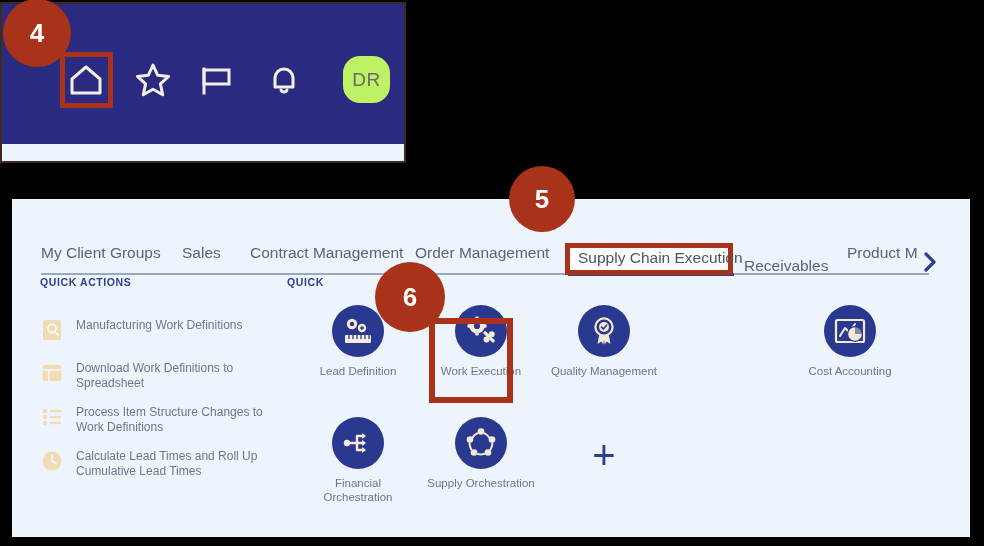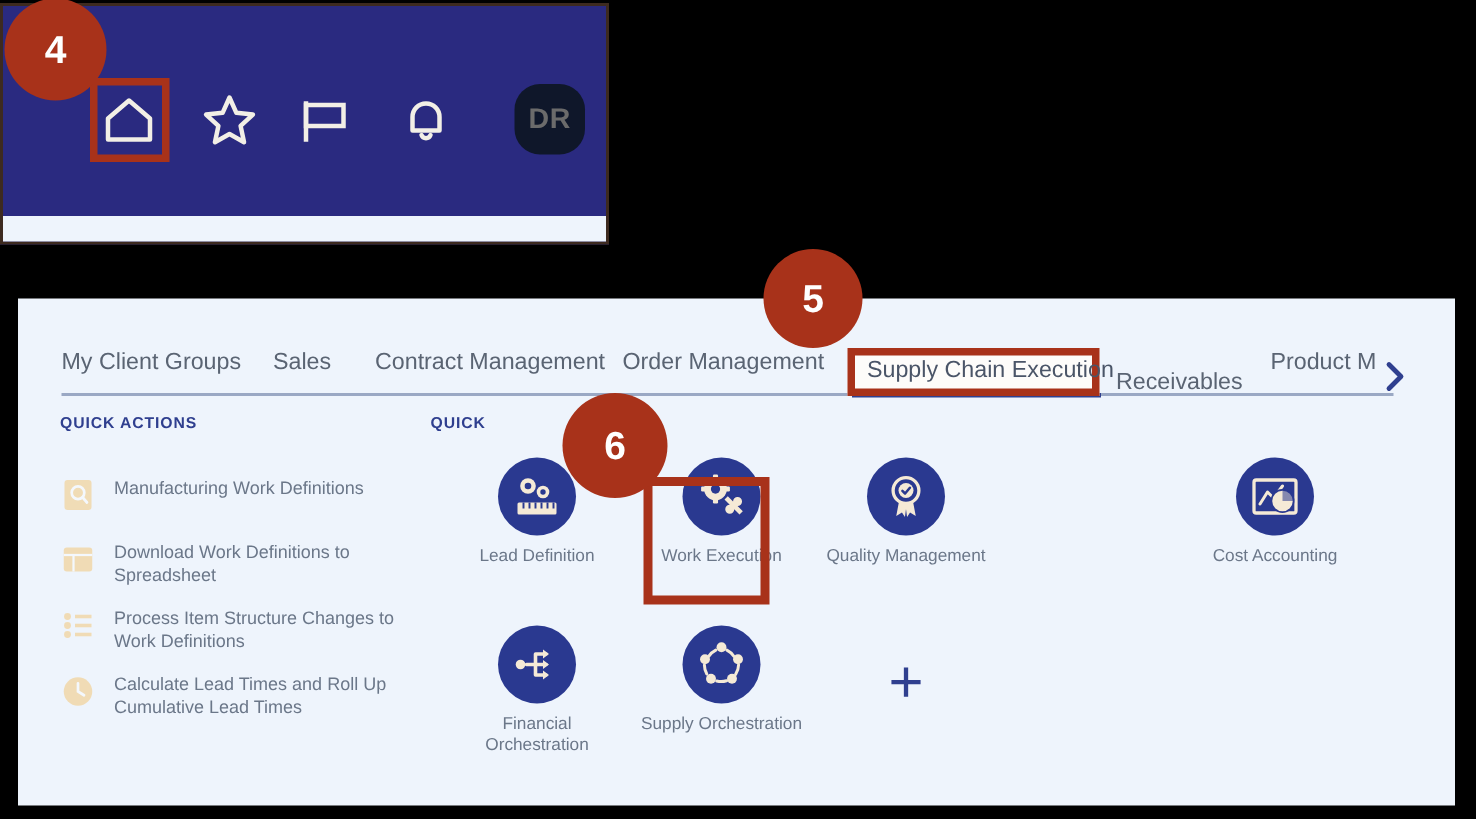--- a/index.html
+++ b/index.html
@@ -66,48 +66,47 @@
     border: 5px solid #a8321a;
     box-sizing: border-box;
   }
 
   #avatar {
     position: absolute;
     left: 341px;
     top: 52px;
     width: 47px;
     height: 47px;
-    background: #0f172a;
+    background: #bef264;
     border-radius: 17px;
     display: flex;
     align-items: center;
     justify-content: center;
     font-size: 19px;
     color: #6b6b6b;
     font-family: "Liberation Sans", sans-serif;
     letter-spacing: 0.5px;
-    font-weight: bold;
   }
 
   
   #main-panel {
     position: absolute;
     left: 12px;
     top: 199px;
     width: 958px;
     height: 338px;
     background: #eef4fc;
     overflow: hidden;
   }
 
   
   #tab-bar {
     position: absolute;
     left: 0;
-    top: 17px;
+    top: 28px;
     width: 100%;
     height: 52px;
   }
   .tab {
     position: absolute;
     top: 17px;
     font-size: 15.5px;
     color: #5a6473;
     white-space: nowrap;
     font-family: "Liberation Sans", sans-serif;

